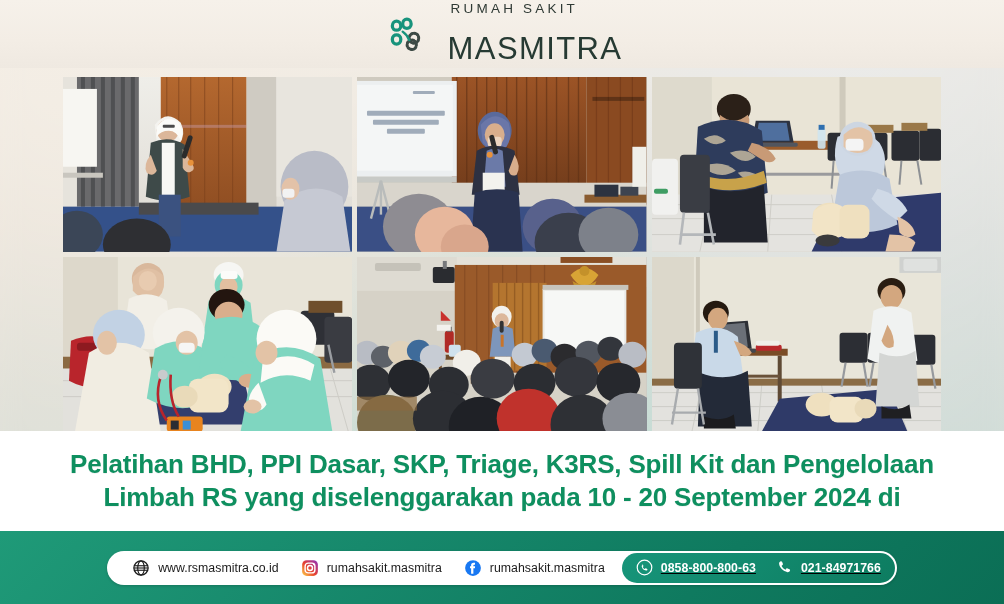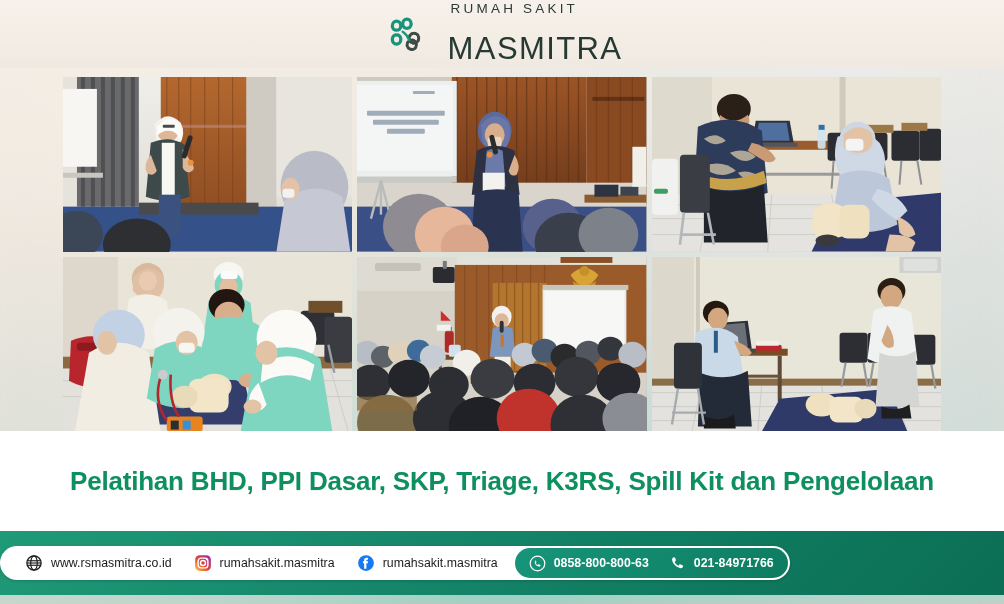--- a/index.html
+++ b/index.html
@@ -79,23 +79,23 @@
     font-weight:bold;
     font-size:26px;
     line-height:1.26;
     letter-spacing:-0.2px;
     max-width:900px;
     text-shadow:0 1px 0 rgba(0,0,0,.05);
   }
 
   
   .footer{
-    position:absolute; left:0; top:531px; width:1004px; height:64px;
+    position:absolute; left:0; top:531px; width:1004px; height:73px;
     background:linear-gradient(135deg,#1f9a78 0%, #17896c 35%, #0f7a5f 70%, #0b6e55 100%);
-    display:flex; align-items:center; 
+    display:flex; align-items:center; justify-content:center;
   }
   .contact-pill{
     background:#ffffff;
     border-radius:22px;
     height:34px;
     display:flex; align-items:center;
     padding:0 2px 0 14px;
     box-shadow:0 1px 3px rgba(0,0,0,.18);
   }
   .ci{
@@ -107,20 +107,21 @@
 
   .icon{ flex:0 0 auto; display:block; }
 
   .phone-group{
     background:linear-gradient(135deg,#17957a 0%, #0d7c60 100%);
     border-radius:20px;
     height:30px;
     display:flex; align-items:center;
     margin-left:6px;
     padding:0 4px;
+    text-decoration:underline;
   }
   .phone-group .ci{ color:#ffffff; font-weight:bold; font-size:12.3px; padding:0 10px; }
 </style>
 </head>
 <body>
 
 <div class="poster">
 
   <div class="bg-blur"></div>
   <div class="bg-tint"></div>
@@ -654,20 +655,21 @@
           <rect x="178" y="140" width="34" height="26" rx="8" fill="#f2e5c8"></rect>
           <ellipse cx="214" cy="152" rx="11" ry="10" fill="#e9dab9"></ellipse>
         </g>
       </svg>
     </div>
   </div>
 
   <div class="title-band">
     <div class="title">
       <div>Pelatihan BHD, PPI Dasar, SKP, Triage, K3RS, Spill Kit dan Pengelolaan</div>
+      <div>Limbah RS yang diselenggarakan pada 10 - 20 September 2024 di</div>
     </div>
   </div>
 
   <div class="footer">
     <div class="contact-pill">
 
       <div class="ci">
         <svg class="icon" width="18" height="18" viewBox="0 0 24 24">
           <circle cx="12" cy="12" r="9.5" fill="none" stroke="#1b1b1b" stroke-width="1.7"></circle>
           <ellipse cx="12" cy="12" rx="4.4" ry="9.5" fill="none" stroke="#1b1b1b" stroke-width="1.5"></ellipse>

